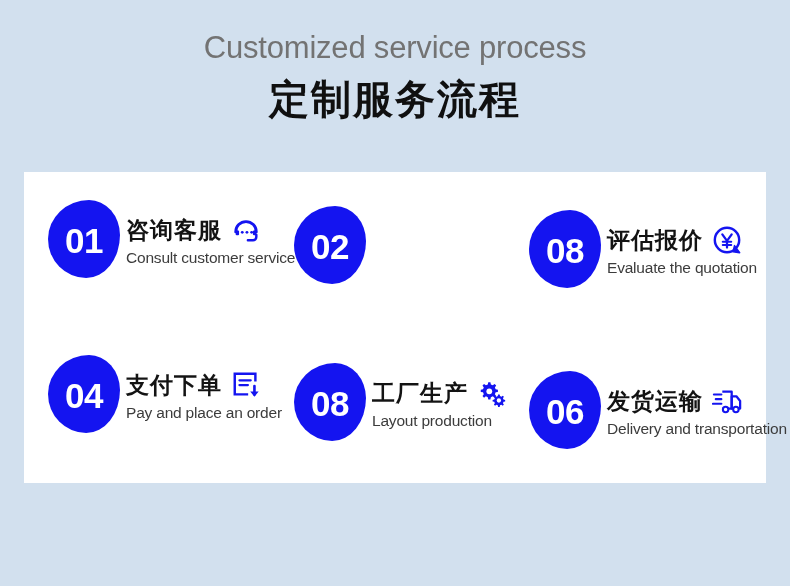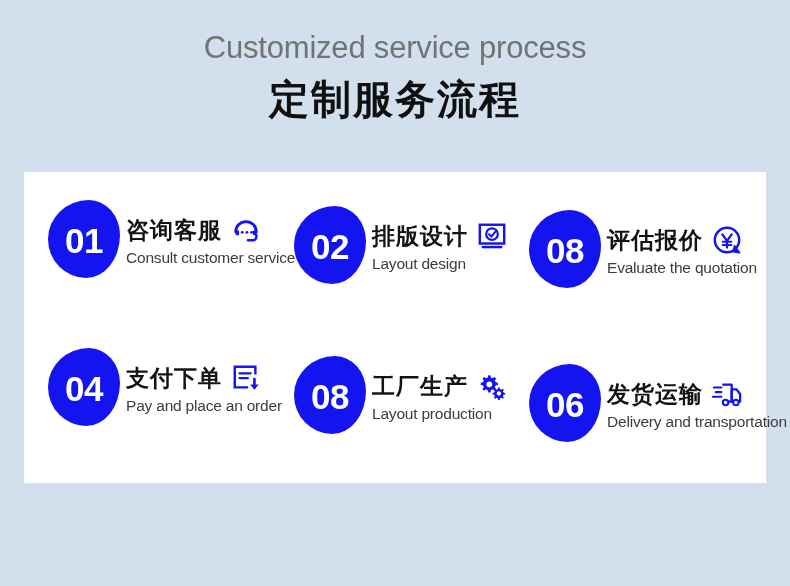--- a/index.html
+++ b/index.html
@@ -48,21 +48,21 @@
     background: #ffffff;
   }
 
   .row {
     position: absolute;
     left: 0;
     width: 742px;
     height: 110px;
   }
   .row-1 { top: 22px; }
-  .row-2 { top: 176px; }
+  .row-2 { top: 183px; }
 
   .step {
     position: absolute;
     display: flex;
     align-items: center;
   }
 
   
   .blob {
     position: relative;
@@ -154,32 +154,20 @@
           </svg>
         </div>
         <div class="label-en">Consult customer service</div>
       </div>
     </div>
 
     <div class="step s2">
       <div class="blob">
         <span class="blob-num">02</span>
       </div>
-      <div class="step-text">
-        <div class="label-row">
-          <span class="label-cn">排版设计</span>
-          <svg class="step-icon" viewBox="0 0 32 32">
-            <rect x="3" y="4" width="26" height="20" fill="none" stroke="#1414f0" stroke-width="2.6"></rect>
-            <circle cx="16" cy="14" r="6.2" fill="none" stroke="#1414f0" stroke-width="2.4"></circle>
-            <path d="M12.8 14.2 L15.2 16.6 L19.4 11.6" fill="none" stroke="#1414f0" stroke-width="2.2" stroke-linecap="round" stroke-linejoin="round"></path>
-            <rect x="5" y="26.5" width="22" height="2.6" fill="#1414f0"></rect>
-          </svg>
-        </div>
-        <div class="label-en">Layout design</div>
-      </div>
     </div>
 
     <div class="step s3">
       <div class="blob">
         <span class="blob-num">08</span>
       </div>
       <div class="step-text">
         <div class="label-row">
           <span class="label-cn">评估报价</span>
           <svg class="step-icon" viewBox="0 0 32 32">

